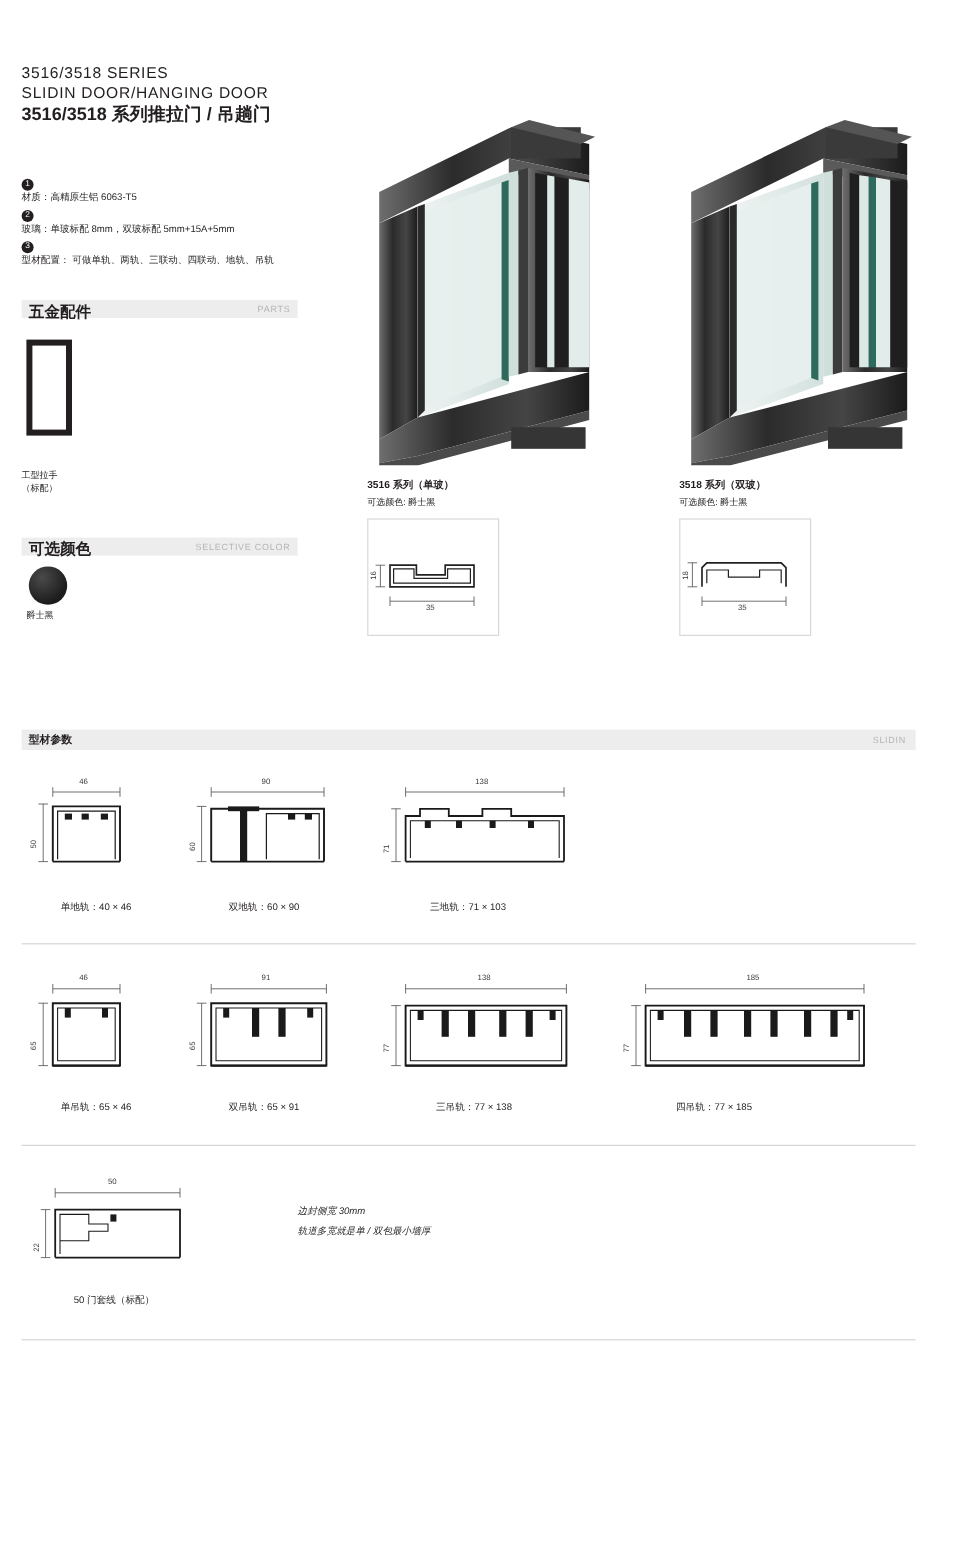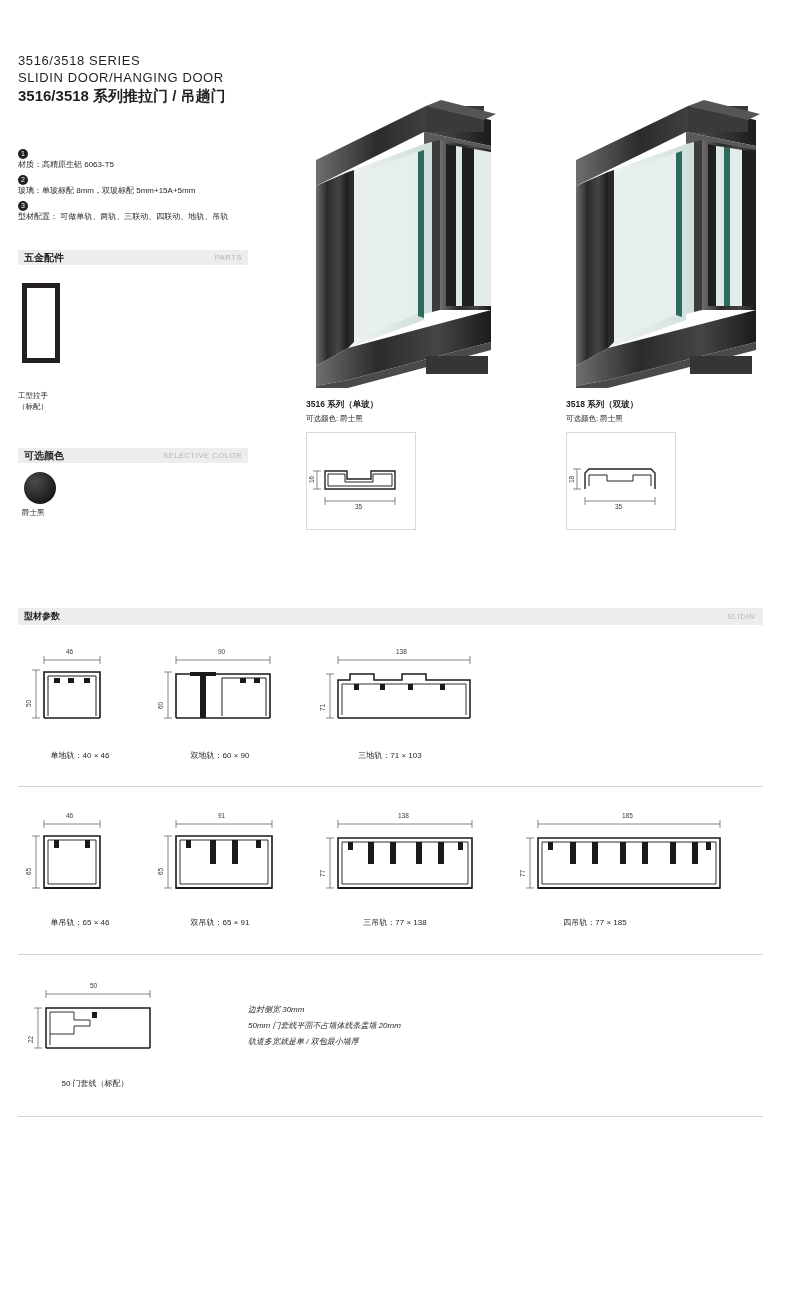--- a/index.html
+++ b/index.html
@@ -25,21 +25,21 @@
   .spec-num {
     width:10px; height:10px; border-radius:50%;
     background:#231f20; color:#fff;
     font-size:7px; line-height:10px; text-align:center;
     margin-right:5px; margin-top:1px; flex:0 0 auto;
   }
   .spec-text { font-size:8px; line-height:11px; color:#231f20; }
 
   
   .barbox { position:absolute; width:230px; height:15px; background:#ededed; }
-  .barbox .cn { position:absolute; left:6px; top:1px; font-size:10px; font-weight:bold; color:#231f20; }
+  .barbox .cn { position:absolute; left:6px; top:1px; font-size:13px; font-weight:bold; color:#231f20; }
   .barbox .en { position:absolute; right:6px; top:3px; font-size:7.5px; color:#b5b5b5; letter-spacing:0.6px; }
 
   
   .hw-frame { position:absolute; left:22px; top:283px; width:38px; height:80px;
               border:5px solid #231f20; background:#fff; }
   .hw-caption { position:absolute; left:18px; top:390px; width:90px; font-size:7.5px; line-height:11px; color:#231f20; }
 
   
   .sw-dot { position:absolute; left:24px; top:472px; width:32px; height:32px; border-radius:50%;
             background: radial-gradient(circle at 35% 30%, #4a4a4a, #1c1c1c 70%); }
@@ -403,19 +403,18 @@
       <line x1="16" y1="66" x2="120" y2="66" stroke="#1a1a1a" stroke-width="1.6"></line>
       <rect x="62" y="30" width="5" height="6" fill="#1a1a1a"></rect>
     </svg>
     <div class="dim-text" style="left:60px; top:0px;">50</div>
     <div class="dim-text" style="left:-3px; top:54px; transform:rotate(-90deg);">22</div>
   </div>
   <div class="item-cap" style="left:25px; top:1078px; width:140px;">50 门套线（标配）</div>
 
   <div class="note" style="left:248px; top:1002px; width:400px;font-style:italic;">
     <div>边封侧宽 30mm</div>
-    <div>50mm 门套线平面不占墙体线条盖墙 20mm</div>
     <div>轨道多宽就是单 / 双包最小墙厚</div>
   </div>
 
   <div class="divider" style="top:1116px;"></div>
 
 </div>
 
 </body></html>

